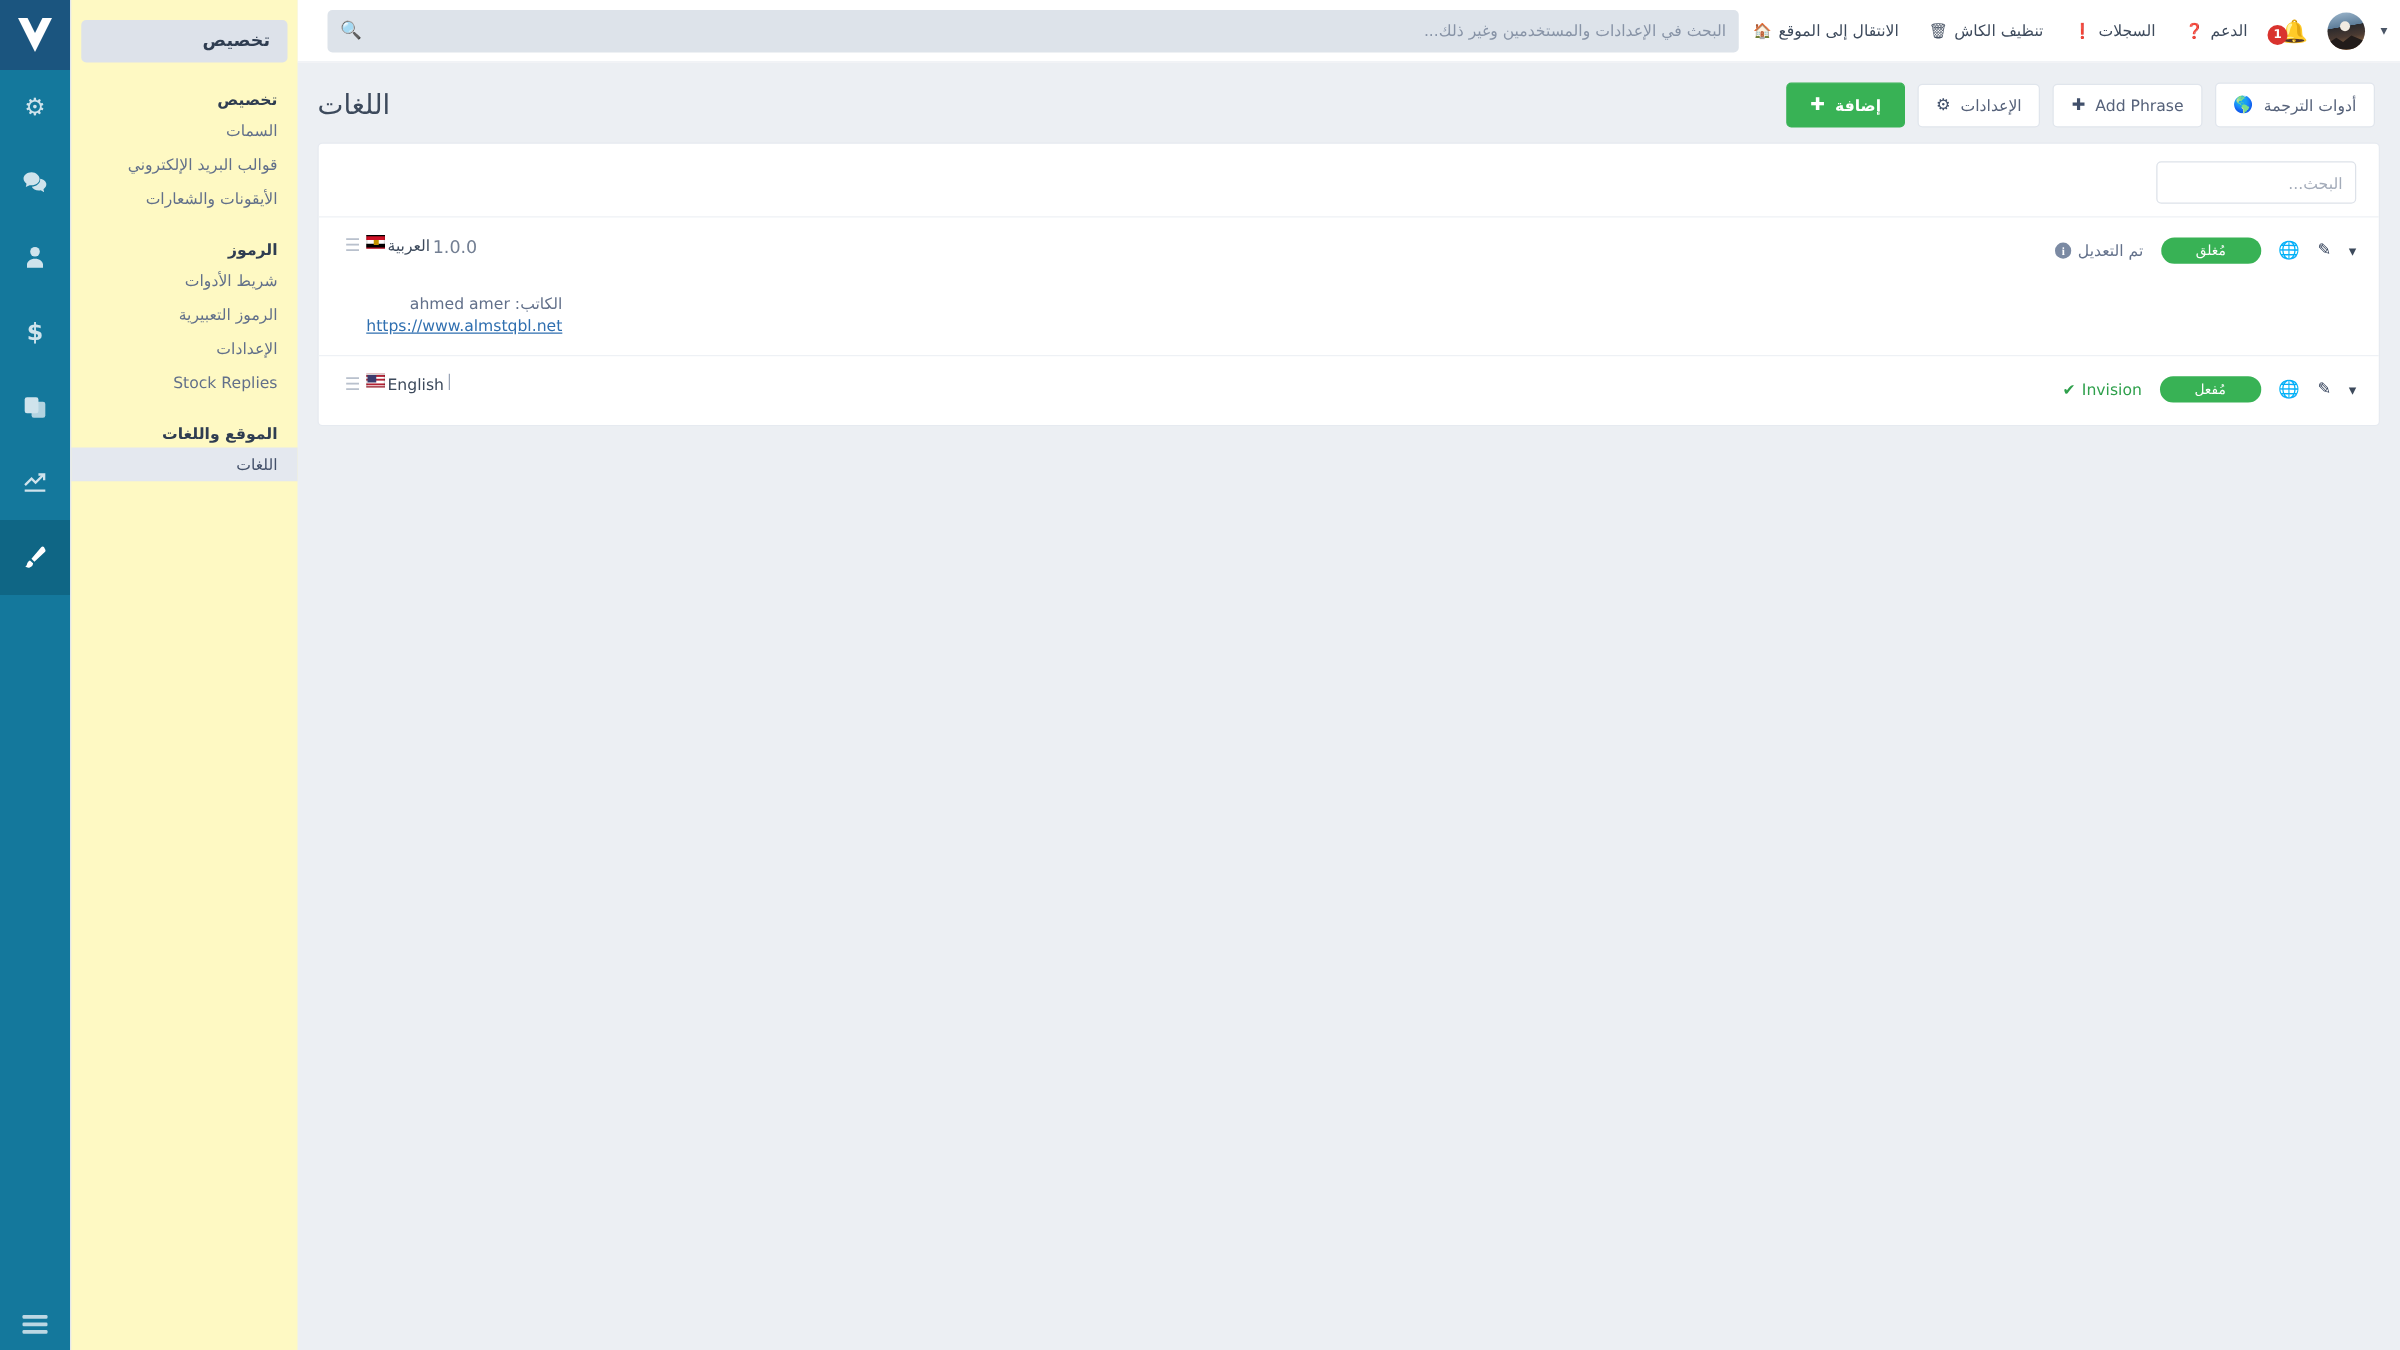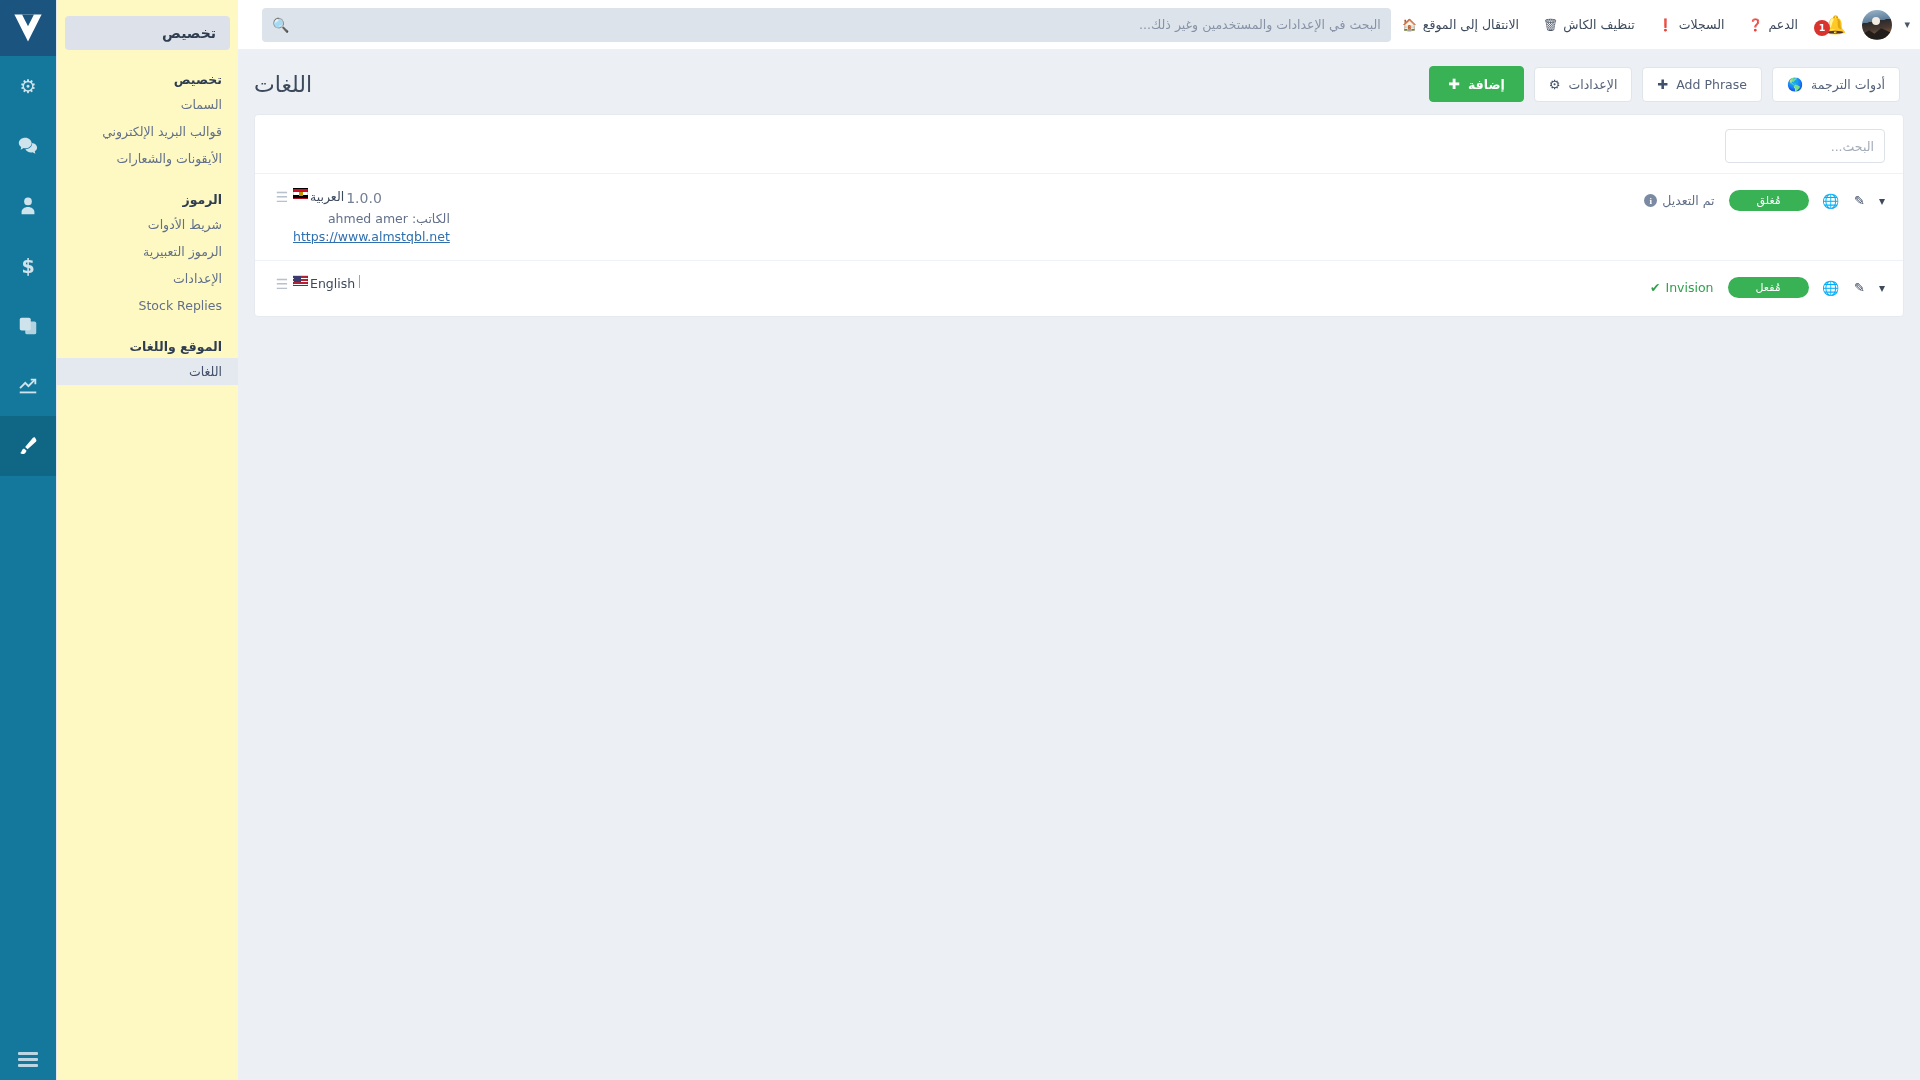--- a/index.html
+++ b/index.html
@@ -182,21 +182,21 @@
     color: #b9c1cd; font-size: 14px; line-height: 1;
     text-align: center; padding-top: 2px; margin-left: 4px;
   }
   .lr-info { flex: 0 0 auto; text-align: right; }
   .lr-name {
     font-size: 12.5px; color: #3d4a5c;
     display: flex; flex-direction: row-reverse; align-items: flex-start; gap: 2px;
     line-height: 1.5;
   }
   .lr-name .ver { color: #737f93; font-size: 14px; direction: ltr; }
-  .lr-sub { font-size: 12.5px; color: #62708a; line-height: 1.6; }
+  .lr-sub { font-size: 12.5px; color: #62708a; line-height: 1.6; margin-top: 24px; }
   .lr-sub .val { direction: ltr; unicode-bidi: embed; }
   .lr-url { font-size: 12.5px; color: #2f6fb0; text-decoration: underline; direction: ltr; display: block; text-align: left; }
   .flag { width: 15px; height: 11px; display: inline-block; border: 1px solid rgba(0,0,0,.15); vertical-align: middle; }
   .flag-eg { background: linear-gradient(to bottom,#ce1126 0 33.33%,#ffffff 33.33% 66.66%,#000000 66.66% 100%); position: relative; }
   .flag-eg:after { content:""; position:absolute; left:50%; top:50%; width:4px; height:4px; margin:-2px 0 0 -2px; background:#c09300; }
   .flag-us { background: repeating-linear-gradient(to bottom,#b22234 0 1.6px,#ffffff 1.6px 3.2px); position: relative; }
   .flag-us:after { content:""; position:absolute; left:0; top:0; width:7px; height:6px; background:#3c3b6e; }
 
   .lr-spacer { flex: 1 1 auto; }
   .lr-actions { display: flex; flex-direction: row-reverse; align-items: center; gap: 14px; padding-top: 2px; }

